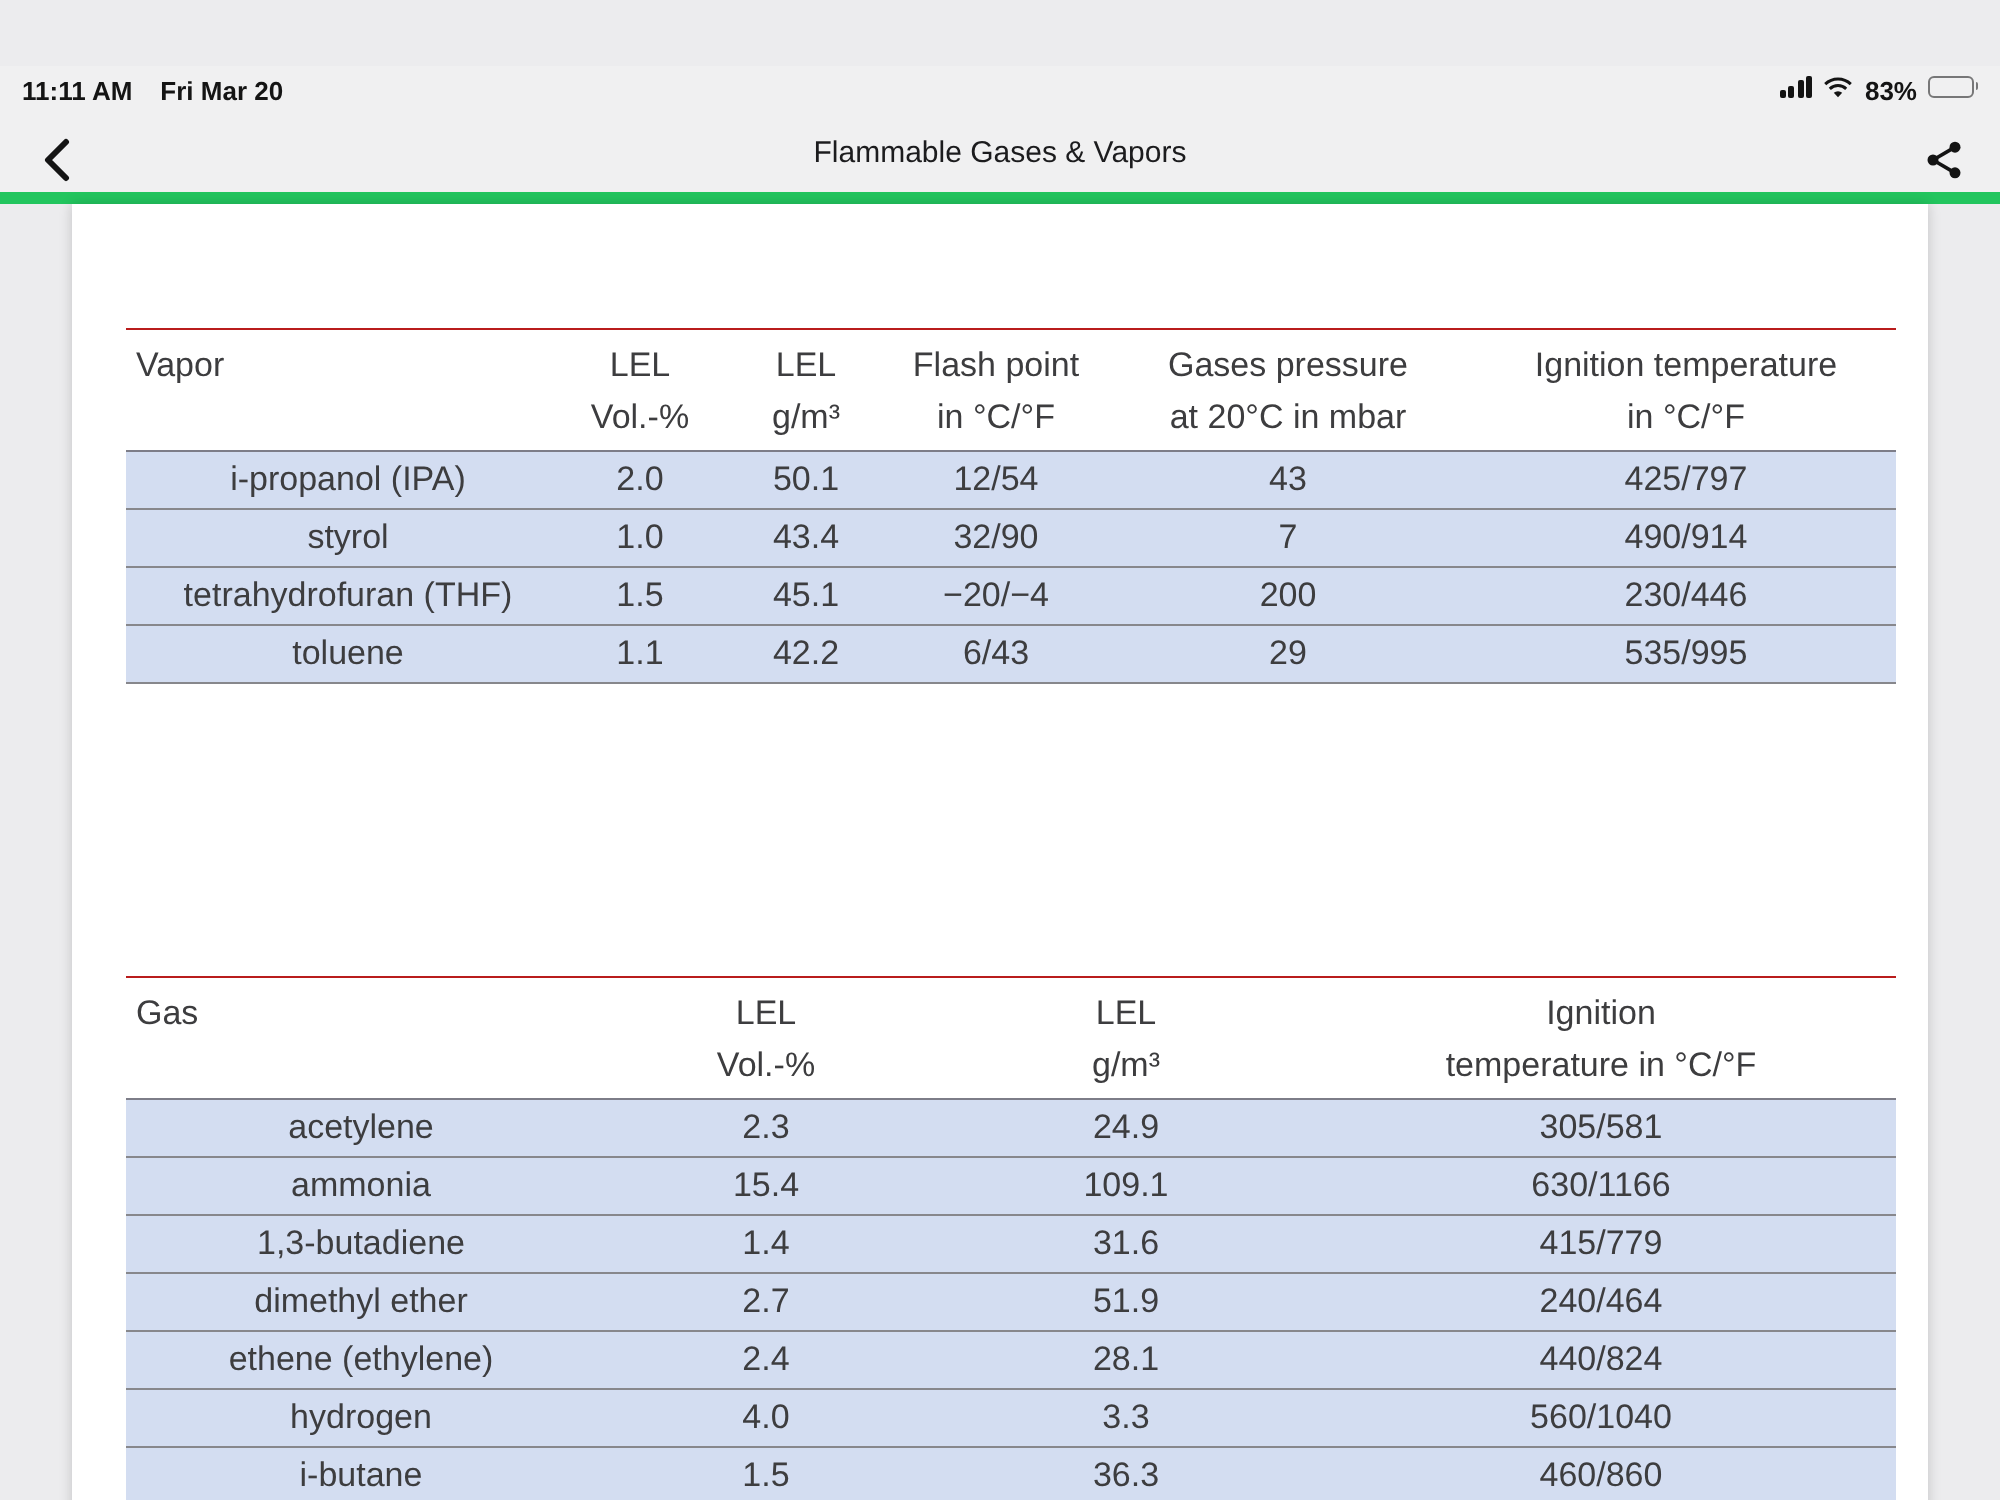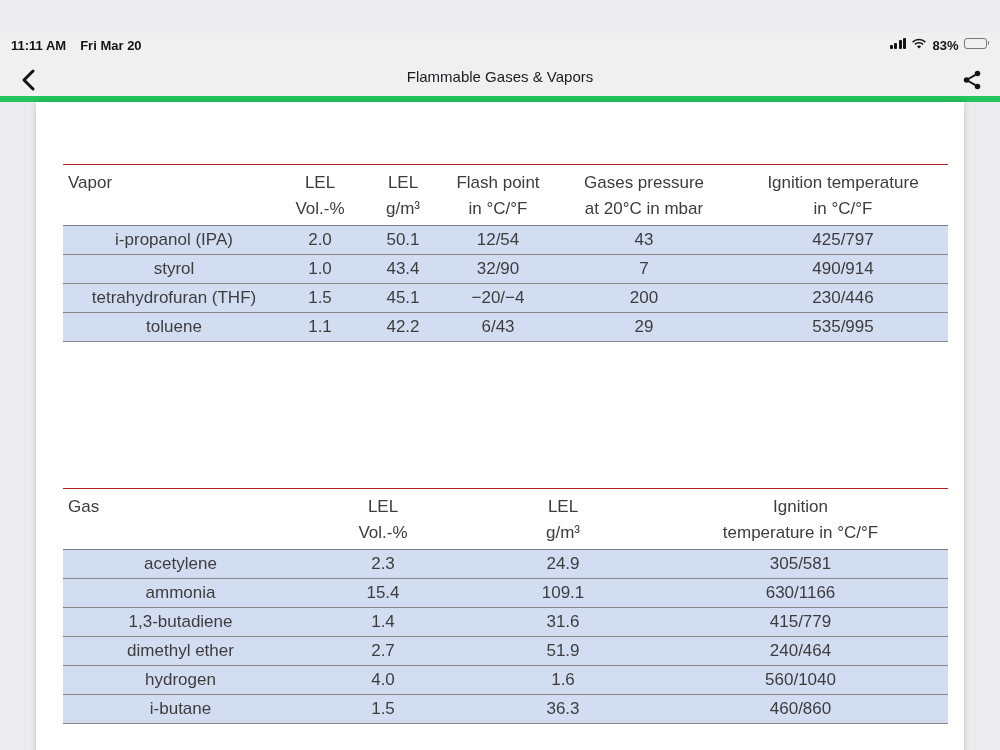--- a/index.html
+++ b/index.html
@@ -254,26 +254,32 @@
             <td>415/779</td>
           </tr>
 
           <tr>
             <td class="first">dimethyl ether</td>
             <td>2.7</td>
             <td>51.9</td>
             <td>240/464</td>
           </tr>
 
+          <tr>
+            <td class="first">ethene (ethylene)</td>
+            <td>2.4</td>
+            <td>28.1</td>
+            <td>440/824</td>
+          </tr>
 
 
           <tr>
             <td class="first">hydrogen</td>
             <td>4.0</td>
-            <td>1.6</td>
+            <td>3.3</td>
             <td>560/1040</td>
           </tr>
 
           <tr>
             <td class="first">i-butane</td>
             <td>1.5</td>
             <td>36.3</td>
             <td>460/860</td>
           </tr>
         </tbody>

